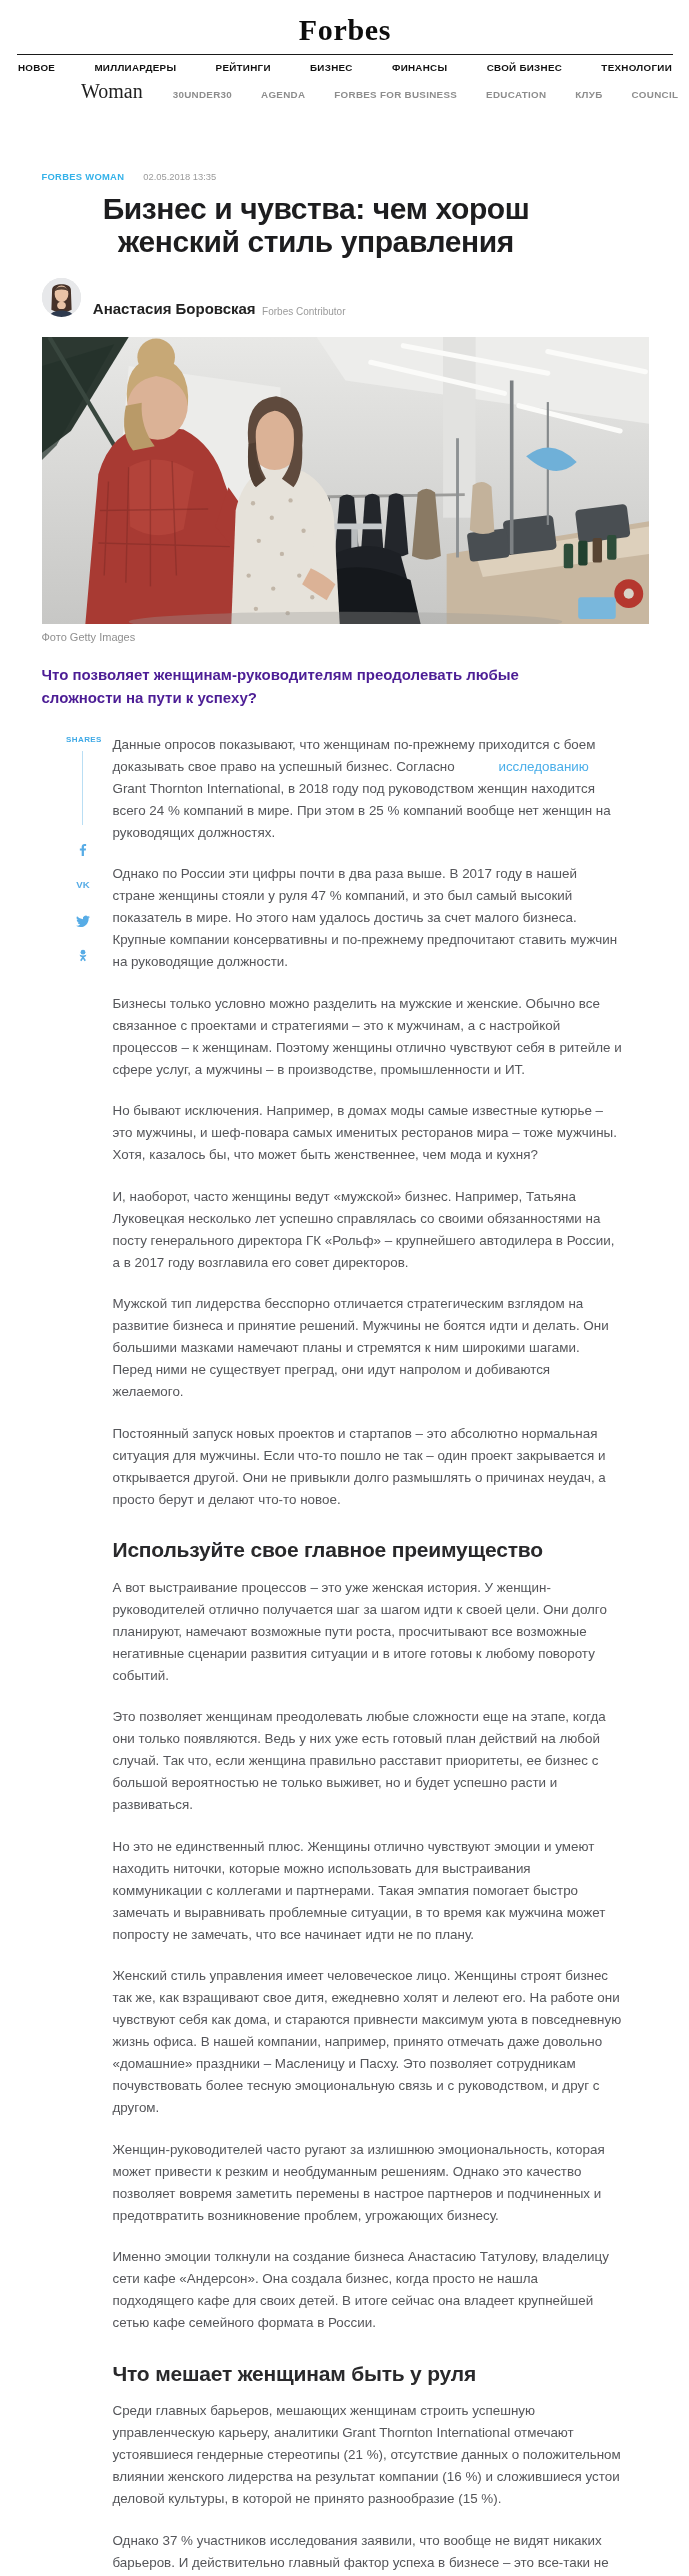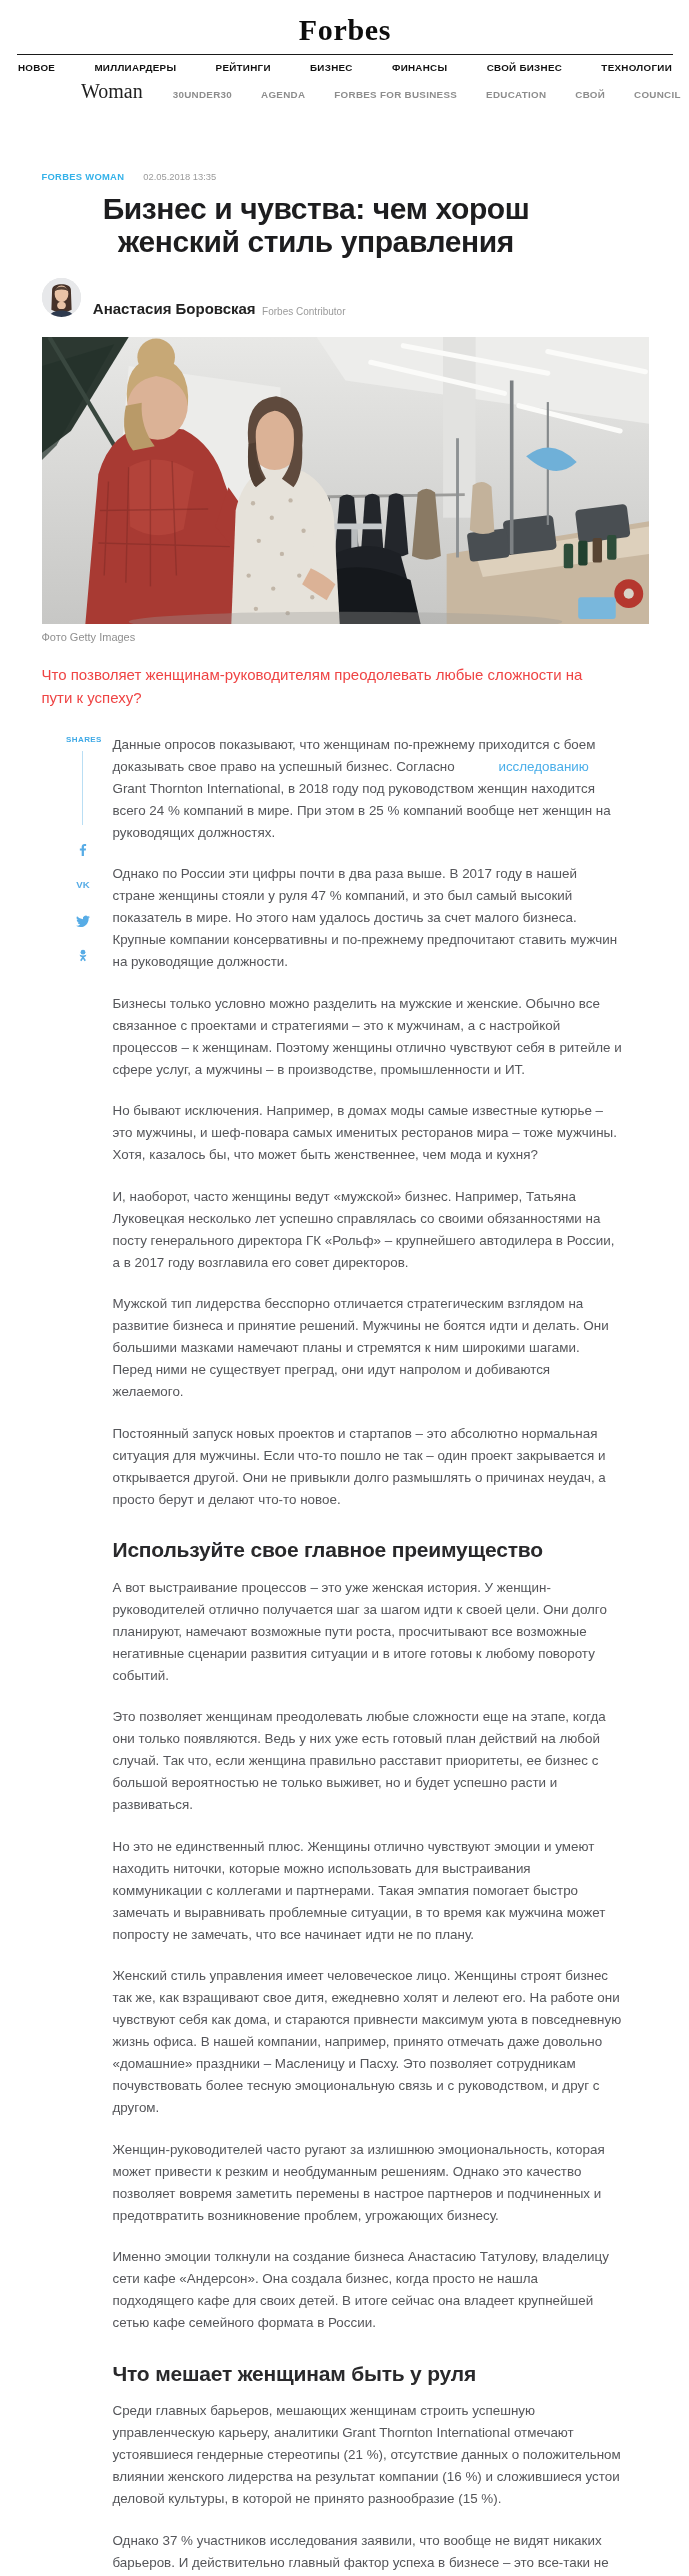--- a/index.html
+++ b/index.html
@@ -27,21 +27,21 @@
   .author-row { display:flex; align-items:flex-end; margin-top:19px; }
   .avatar { width:39px; height:39px; border-radius:50%; overflow:hidden; flex:0 0 39px; background:#e3e4e6; }
   .author-name { font-size:15px; font-weight:700; color:#222; margin-left:12.3px; text-decoration:none; }
   .author-role { font-size:10px; color:#9b9b9b; margin-left:6.5px; }
 
   
   .hero { margin-top:20px; width:607px; height:287px; line-height:0; }
   .credit { font-size:11px; color:#8f8f8f; margin-top:7.2px; line-height:1; }
 
   
-  .lead { font-size:15px; font-weight:400; color:#ef4444; line-height:1.55; margin-top:20px; max-width:560px; }
+  .lead { font-size:15px; font-weight:700; color:#4c1d95; line-height:1.55; margin-top:20px; max-width:560px; }
   .content { position:relative; margin-top:24.6px; padding-bottom:43px; }
   .share-rail { position:absolute; left:24.6px; top:1.4px; width:33px; text-align:center; }
   .shares-label { font-size:8px; font-weight:700; color:#3fa9e6; letter-spacing:0.4px; }
   .share-line { width:0.7px; height:74px; background:#b9def4; margin:6.5px auto 17.4px; }
   .share-btn { display:block; width:16px; height:16px; margin:0 auto 19.5px; color:#57ace6; cursor:pointer; }
   .share-btn svg { width:16px; height:16px; fill:currentColor; }
   .body-col { margin-left:71px; width:510px; }
   .body-col p { font-size:13.4px; line-height:22px; margin:0 0 19.5px; color:#55565a; }
   .body-col h2 { font-size:21px; font-weight:700; color:#29292b; letter-spacing:-0.2px; margin:27.5px 0 14.5px; }
   a.inline-link { color:#4aaee9; text-decoration:none;margin-left:40px; }
@@ -66,21 +66,21 @@
         <a href="#">ТЕХНОЛОГИИ</a>
       </nav>
   </div>
 
   <nav class="subnav">
     <span class="woman-logo">Woman</span>
   <a href="#">30UNDER30</a>
       <a href="#">AGENDA</a>
       <a href="#">FORBES FOR BUSINESS</a>
       <a href="#">EDUCATION</a>
-      <a href="#">СВОЙ</a>
+      <a href="#">КЛУБ</a>
       <a href="#">COUNCIL</a>
     </nav>
 
   <div class="container">
 
     <div class="breadcrumb-row">
       <a class="rubric" href="#">FORBES WOMAN</a>
       <span class="datetime">02.05.2018 13:35</span>
     </div>
 

